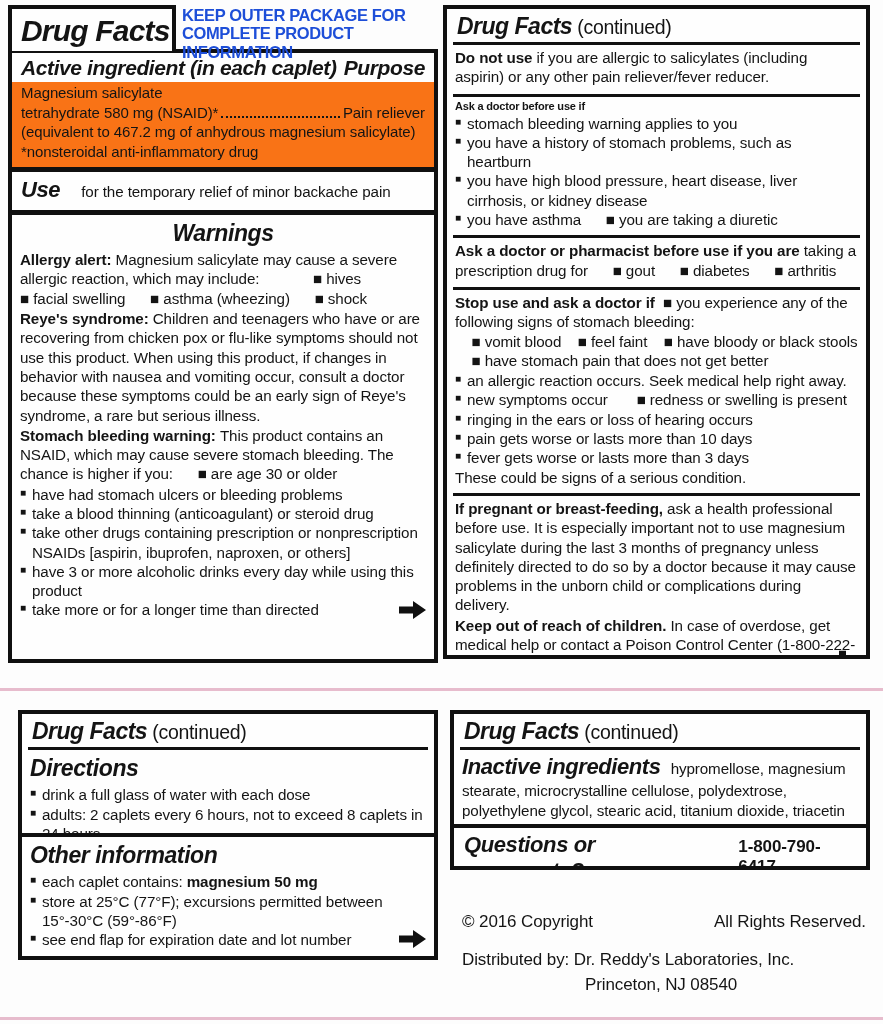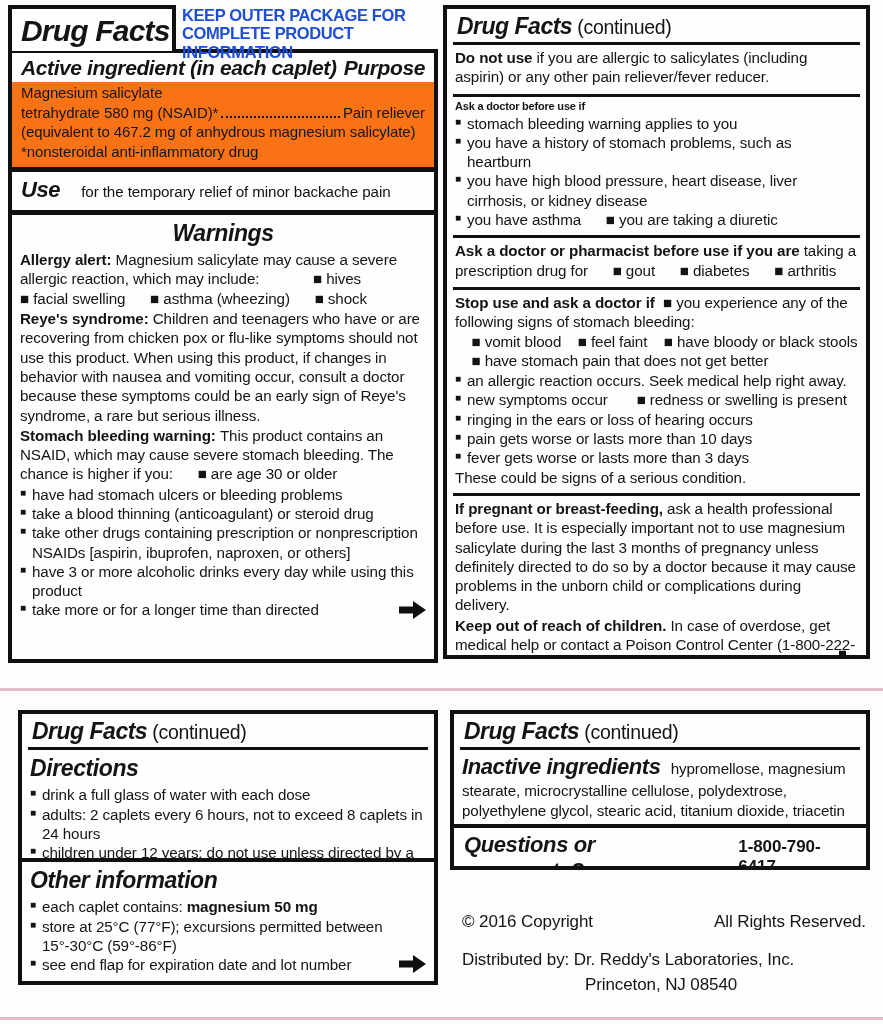--- a/index.html
+++ b/index.html
@@ -26,21 +26,21 @@
   #outer-note {
     position: absolute; left: 182px; top: 6px; width: 256px;
     color: #1d4ed8; font-weight: bold; font-size: 16.5px; line-height: 1.12;
     white-space: pre-line; letter-spacing: -0.4px; z-index: 2;
   }
 
   
   #panel-tl { left: 8px;  top: 49px;  width: 430px; height: 614px; }
   #panel-tr { left: 443px; top: 5px;  width: 427px; height: 654px; }
   #panel-bl-dir   { left: 18px; top: 710px; width: 420px; height: 173px; }
-  #panel-bl-other { left: 18px; top: 858px; width: 420px; height: 127px; }
+  #panel-bl-other { left: 18px; top: 833px; width: 420px; height: 127px; }
   #panel-br-inactive { left: 450px; top: 710px; width: 420px; height: 118px; }
   #panel-br-questions{ left: 450px; top: 824px; width: 420px; height: 46px; }
 
   .rule5 { border: none; border-top: 5px solid #101010; }
   .rule3 { border: none; border-top: 3px solid #101010; margin: 0 6px; }
 
   .sec { padding: 3px 8px 6px; position: relative; }
 
   .active-head { display: flex; justify-content: space-between; align-items: baseline;
                  padding: 3px 9px 2px; font-size: 21px; letter-spacing: -0.4px; }

